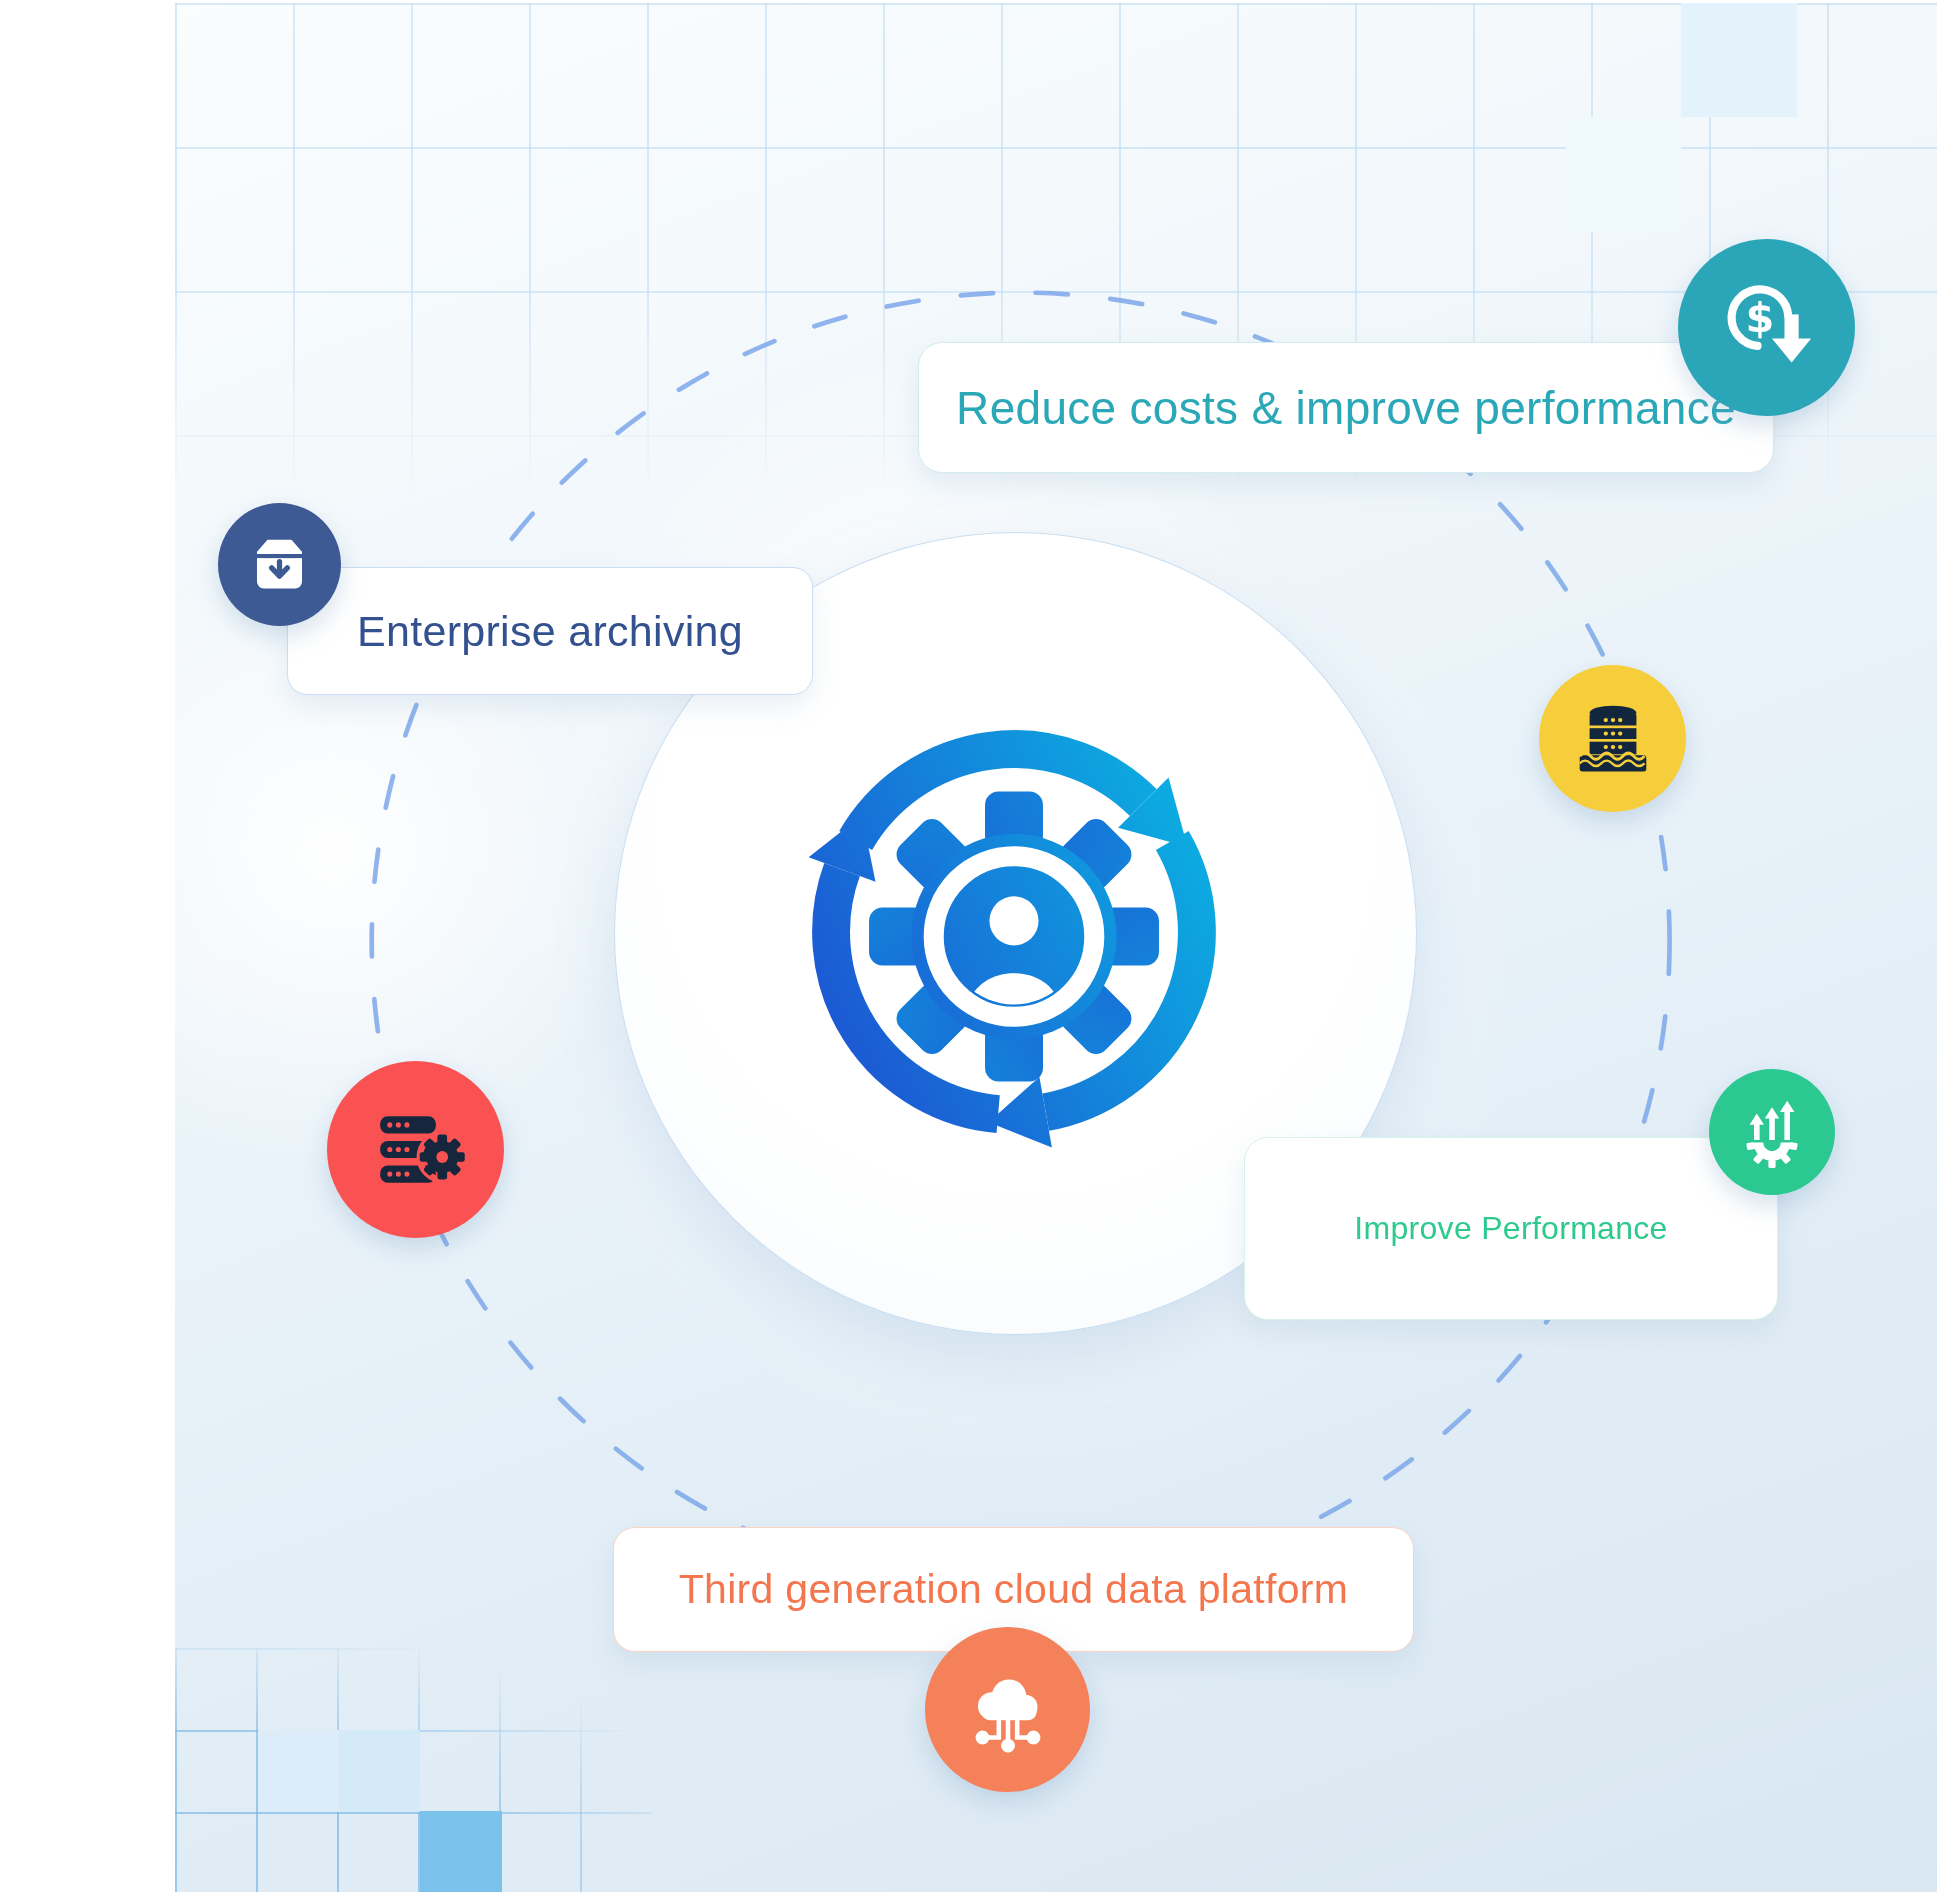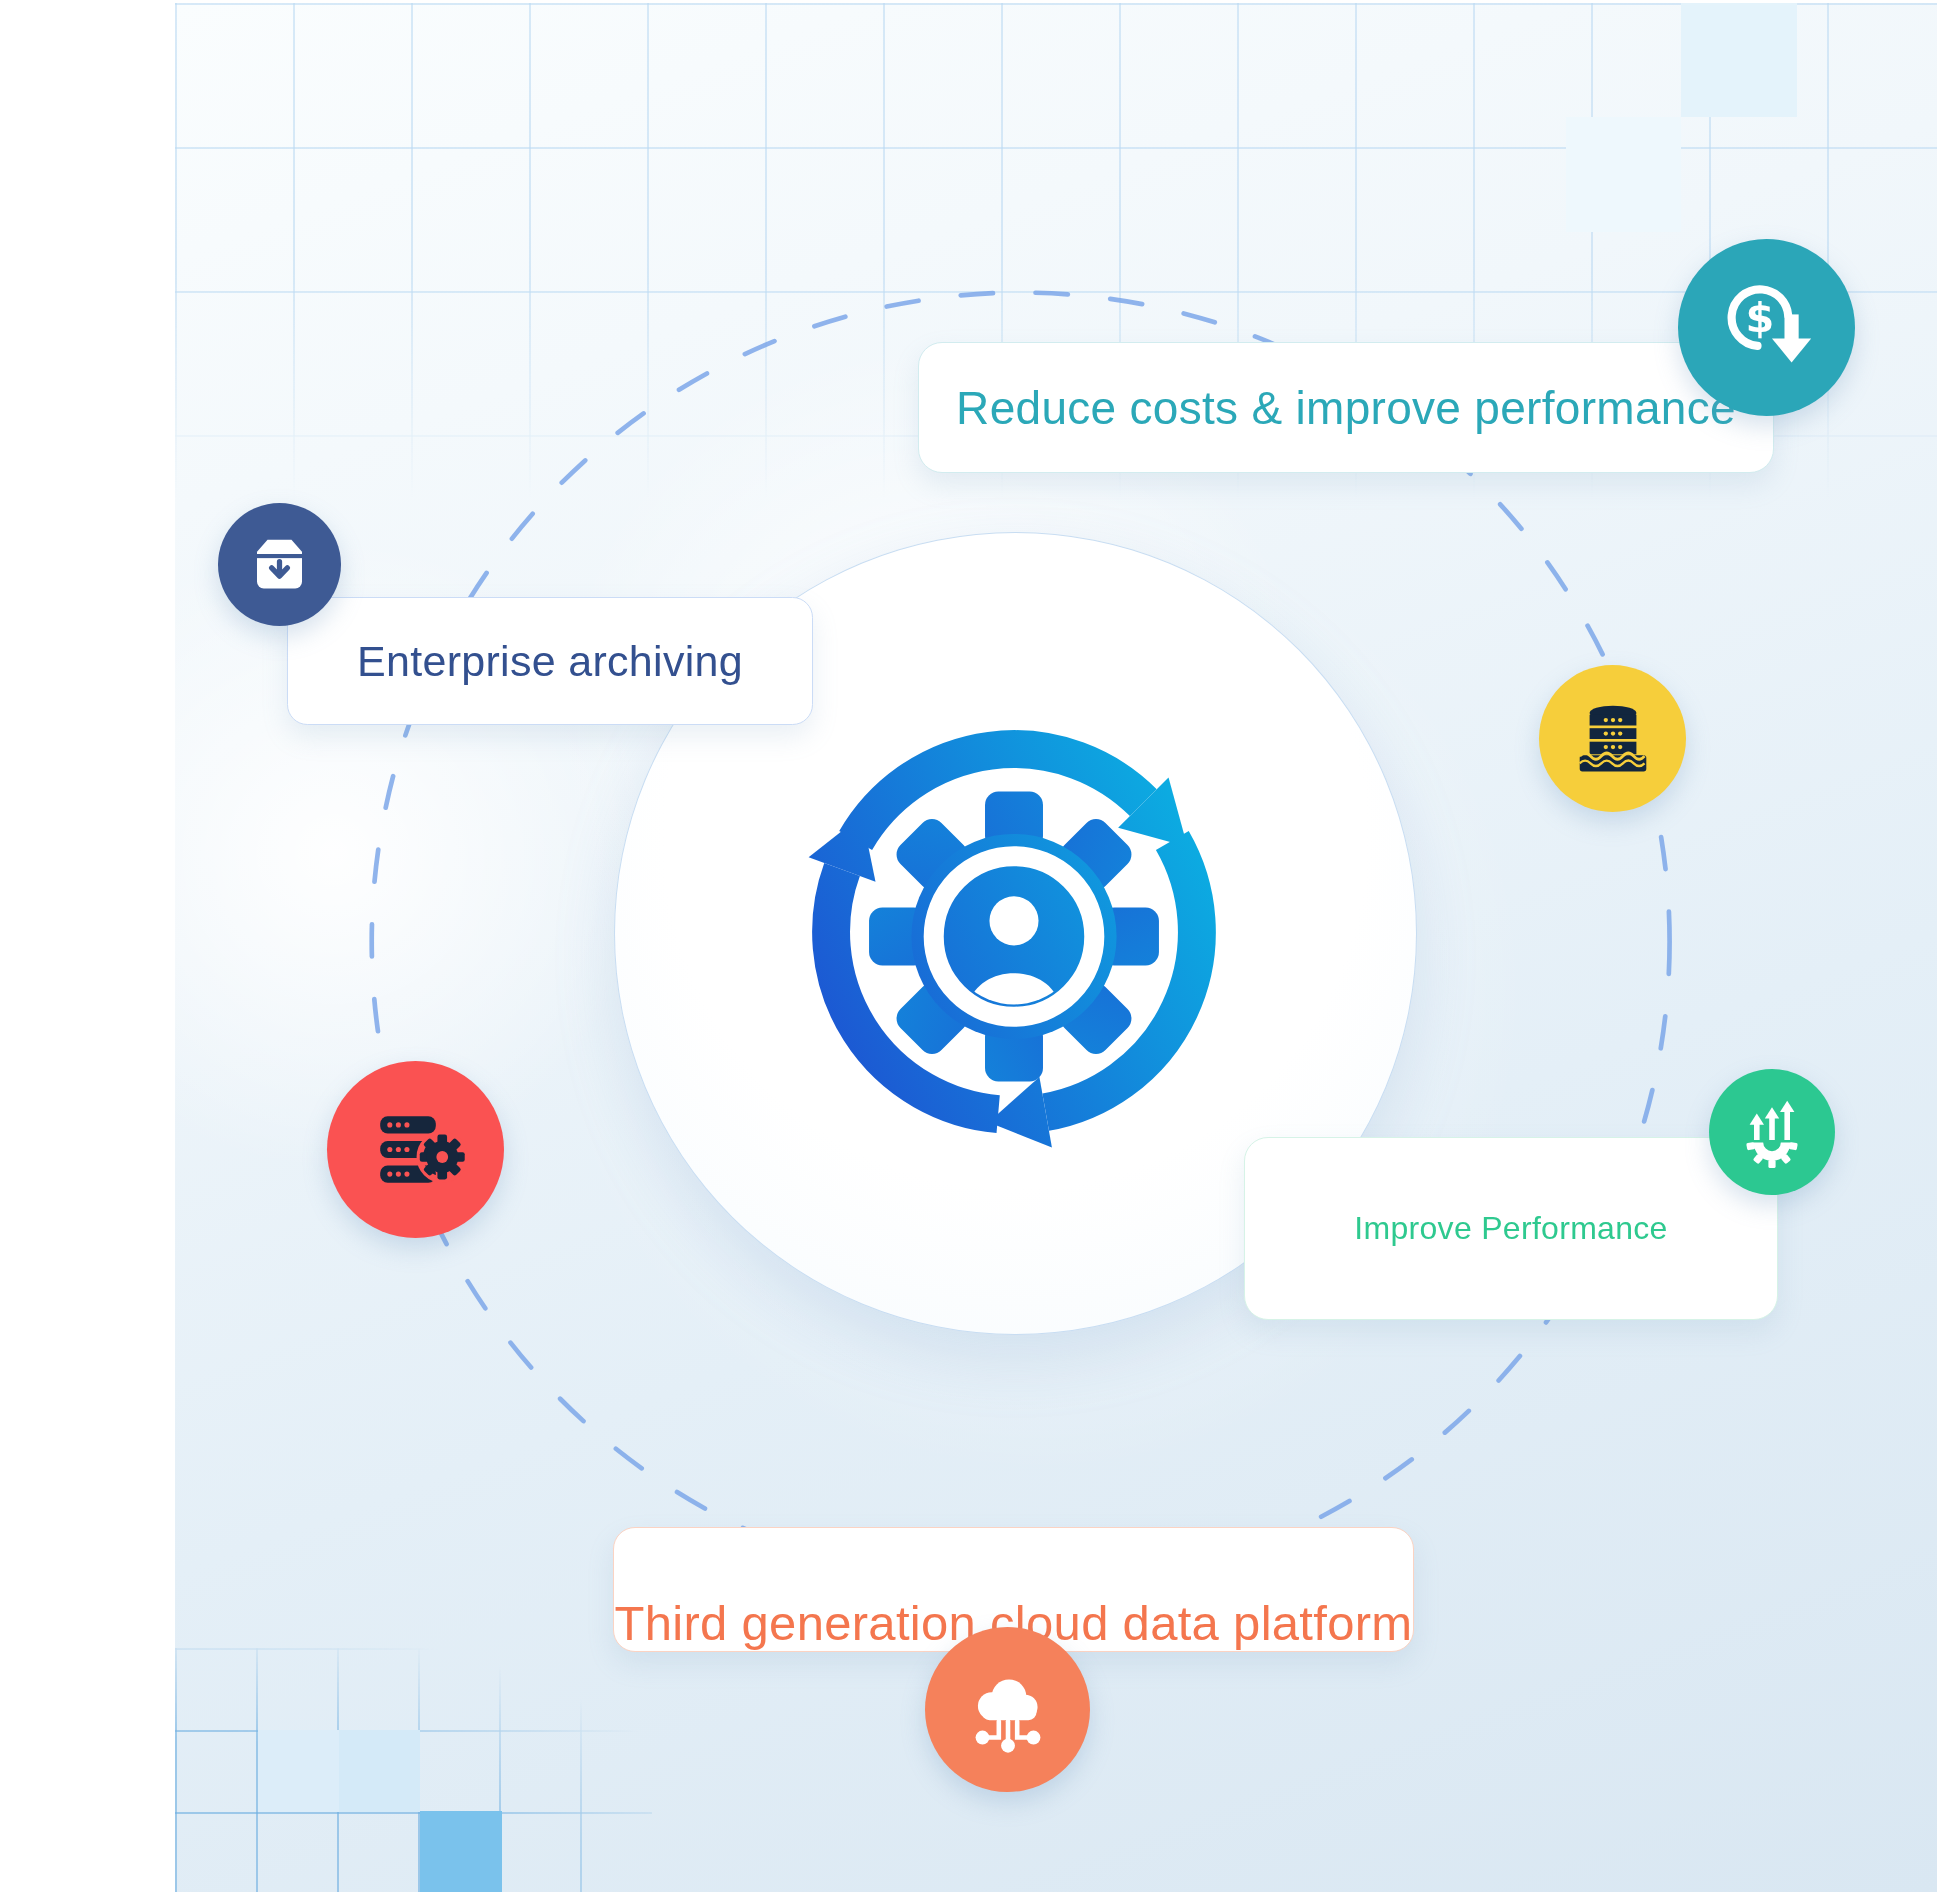--- a/index.html
+++ b/index.html
@@ -49,23 +49,23 @@
     box-shadow:0 24px 60px rgba(130,170,210,.22);
   }
   .center-icon{position:absolute;left:616px;top:706px;width:446px;height:446px;}
   
   .label{
     position:absolute;background:#fff;display:flex;align-items:center;justify-content:center;
     box-shadow:0 12px 27px rgba(125,160,195,.16);
     font-weight:500;letter-spacing:0.3px;white-space:nowrap;
   }
   .label.reduce   {left:743px; top:339px; width:854px;height:129px;border-radius:24px;border:1.7px solid #d2ecef;color:#2BA8B8;font-size:46px;}
-  .label.archive  {left:112px; top:594px; width:524px; height:126px;border-radius:20.4px;border:1.7px solid #cbdcf6;color:#33508F;font-size:43px;}
+  .label.archive  {left:112px; top:564px; width:524px; height:126px;border-radius:20.4px;border:1.7px solid #cbdcf6;color:#33508F;font-size:43px;}
   .label.improve  {left:1069px;top:1134px;width:532px; height:181px;border-radius:24px;border:1.7px solid #d6f3e7;color:#2EC98F;font-size:32px;}
-  .label.thirdgen {left:438px; top:1524px;width:799px; height:123px;border-radius:22px;border:1.7px solid #fbd3c3;color:#F4764E;font-size:49px;align-items:flex-end;}
+  .label.thirdgen {left:438px; top:1524px;width:799px; height:123px;border-radius:22px;border:1.7px solid #fbd3c3;color:#F4764E;font-size:41px;}
   
   .badge{
     position:absolute;border-radius:50%;display:flex;align-items:center;justify-content:center;
     box-shadow:0 10.2px 24px rgba(110,150,190,.28);
   }
   .badge.money   {left:1503px;top:236px; width:177px;height:177px;background:#2BA6B8;}
   .badge.archive {left:43px;  top:500px; width:123px;height:123px;background:#3E5A94;}
   .badge.datalake{left:1364px;top:662px; width:147px;height:147px;background:#F6CE3B;}
   .badge.growth  {left:1534px;top:1066px;width:126px;height:126px;background:#2CC891;}
   .badge.server  {left:152px; top:1058px;width:177px;height:177px;background:#FA5252;}

